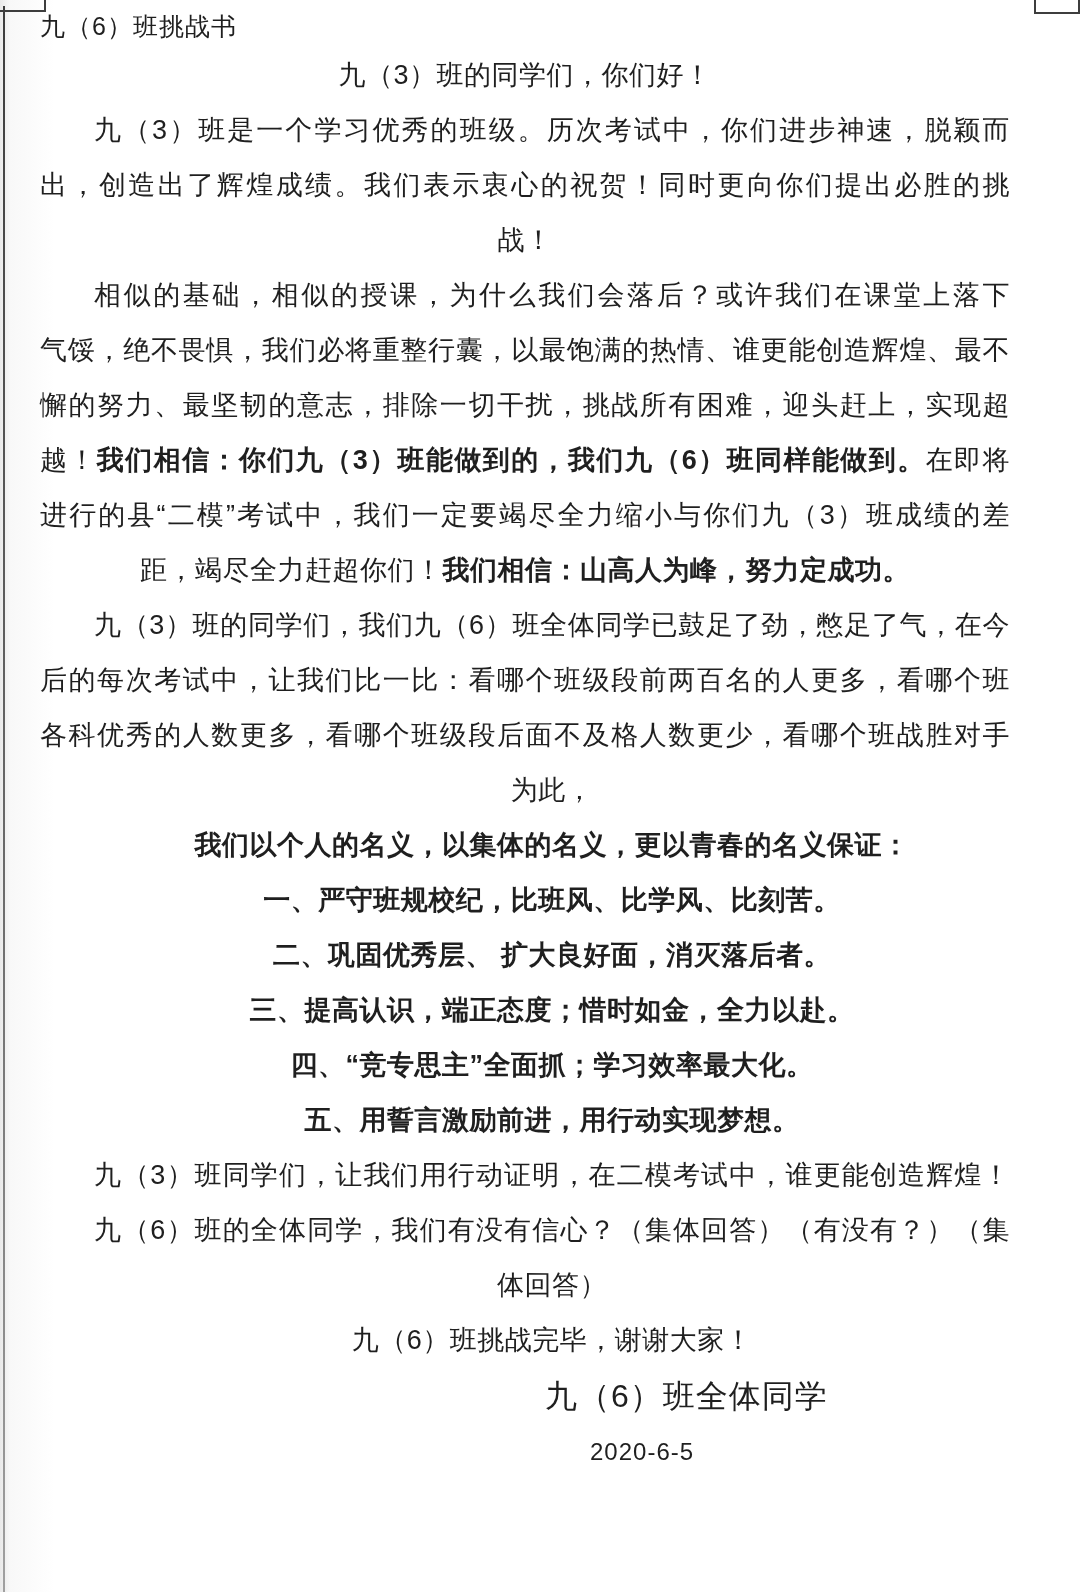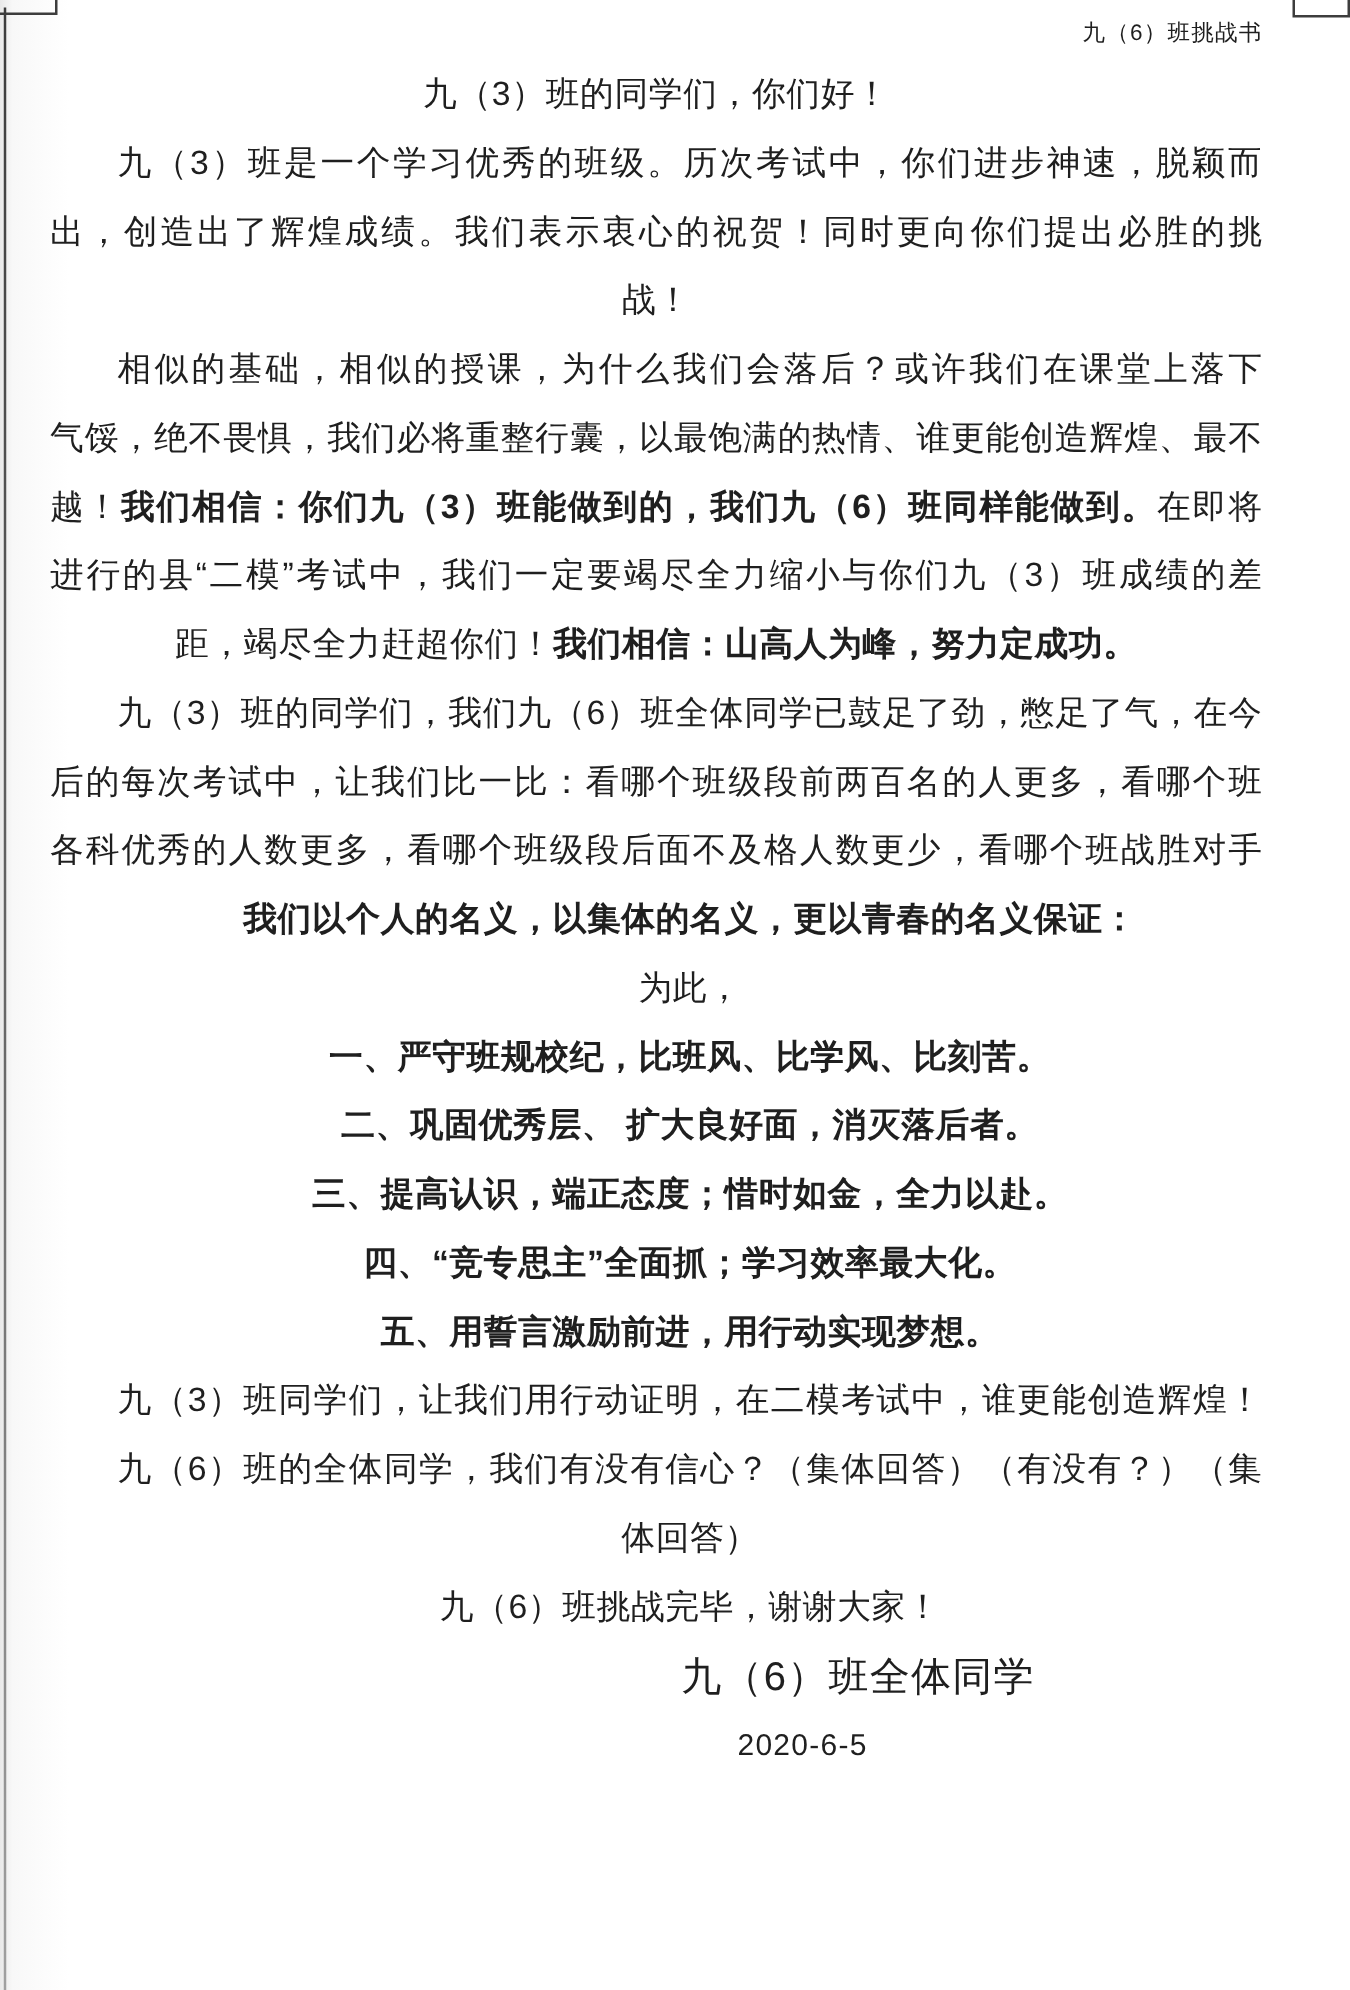--- a/index.html
+++ b/index.html
@@ -38,22 +38,22 @@
   .content {
     position: absolute;
     left: 40px;
     top: 4px;
     width: 970px;
   }
   .doc-title {
     margin: 0;
     height: 44px;
     line-height: 44px;
-    text-align: right;
-    font-size: 18px;
+    text-align: left;
+    font-size: 25px;
     font-weight: 400;
     letter-spacing: 1px;
   }
   .line {
     font-size: 27px;
     line-height: 55px;
     height: 55px;
     letter-spacing: 0.5px;
   }
   .line.justify {
@@ -89,28 +89,29 @@
 
   <div class="content">
     <h1 class="doc-title">九（6）班挑战书</h1>
     <div class="doc-body">
         <div class="line left"><span class="r">九（3）班的同学们，你们好！</span></div>
         <div class="line justify ind"><span class="r">九（3）班是一个学习优秀的班级。历次考试中，你们进步神速，脱颖而</span></div>
         <div class="line justify"><span class="r">出，创造出了辉煌成绩。我们表示衷心的祝贺！同时更向你们提出必胜的挑</span></div>
         <div class="line left"><span class="r">战！</span></div>
         <div class="line justify ind"><span class="r">相似的基础，相似的授课，为什么我们会落后？或许我们在课堂上落下</span></div>
         <div class="line justify"><span class="r">气馁，绝不畏惧，我们必将重整行囊，以最饱满的热情、谁更能创造辉煌、最不</span></div>
+        <div class="line justify"><span class="r">懈的努力、最坚韧的意志，排除一切干扰，挑战所有困难，迎头赶上，实现超</span></div>
         <div class="line justify"><span class="r">越！</span><span class="b">我们相信：你们九（3）班能做到的，我们九（6）班同样能做到。</span><span class="r">在即将</span></div>
         <div class="line justify"><span class="r">进行的县“二模”考试中，我们一定要竭尽全力缩小与你们九（3）班成绩的差</span></div>
         <div class="line left"><span class="r">距，竭尽全力赶超你们！</span><span class="b">我们相信：山高人为峰，努力定成功。</span></div>
         <div class="line justify ind"><span class="r">九（3）班的同学们，我们九（6）班全体同学已鼓足了劲，憋足了气，在今</span></div>
         <div class="line justify"><span class="r">后的每次考试中，让我们比一比：看哪个班级段前两百名的人更多，看哪个班</span></div>
         <div class="line justify"><span class="r">各科优秀的人数更多，看哪个班级段后面不及格人数更少，看哪个班战胜对手</span></div>
+        <div class="line left ind"><span class="r">为此，</span></div>
         <div class="line left ind"><span class="b">我们以个人的名义，以集体的名义，更以青春的名义保证：</span></div>
-        <div class="line left ind"><span class="r">为此，</span></div>
         <div class="line left ind"><span class="b">一、严守班规校纪，比班风、比学风、比刻苦。</span></div>
         <div class="line left ind"><span class="b">二、巩固优秀层、 扩大良好面，消灭落后者。</span></div>
         <div class="line left ind"><span class="b">三、提高认识，端正态度；惜时如金，全力以赴。</span></div>
         <div class="line left ind"><span class="b">四、“竞专思主”全面抓；学习效率最大化。</span></div>
         <div class="line left ind"><span class="b">五、用誓言激励前进，用行动实现梦想。</span></div>
         <div class="line justify ind"><span class="r">九（3）班同学们，让我们用行动证明，在二模考试中，谁更能创造辉煌！</span></div>
         <div class="line justify ind"><span class="r">九（6）班的全体同学，我们有没有信心？（集体回答）（有没有？）（集</span></div>
         <div class="line left ind"><span class="r">体回答）</span></div>
         <div class="line left ind"><span class="r">九（6）班挑战完毕，谢谢大家！</span></div>
       </div>

